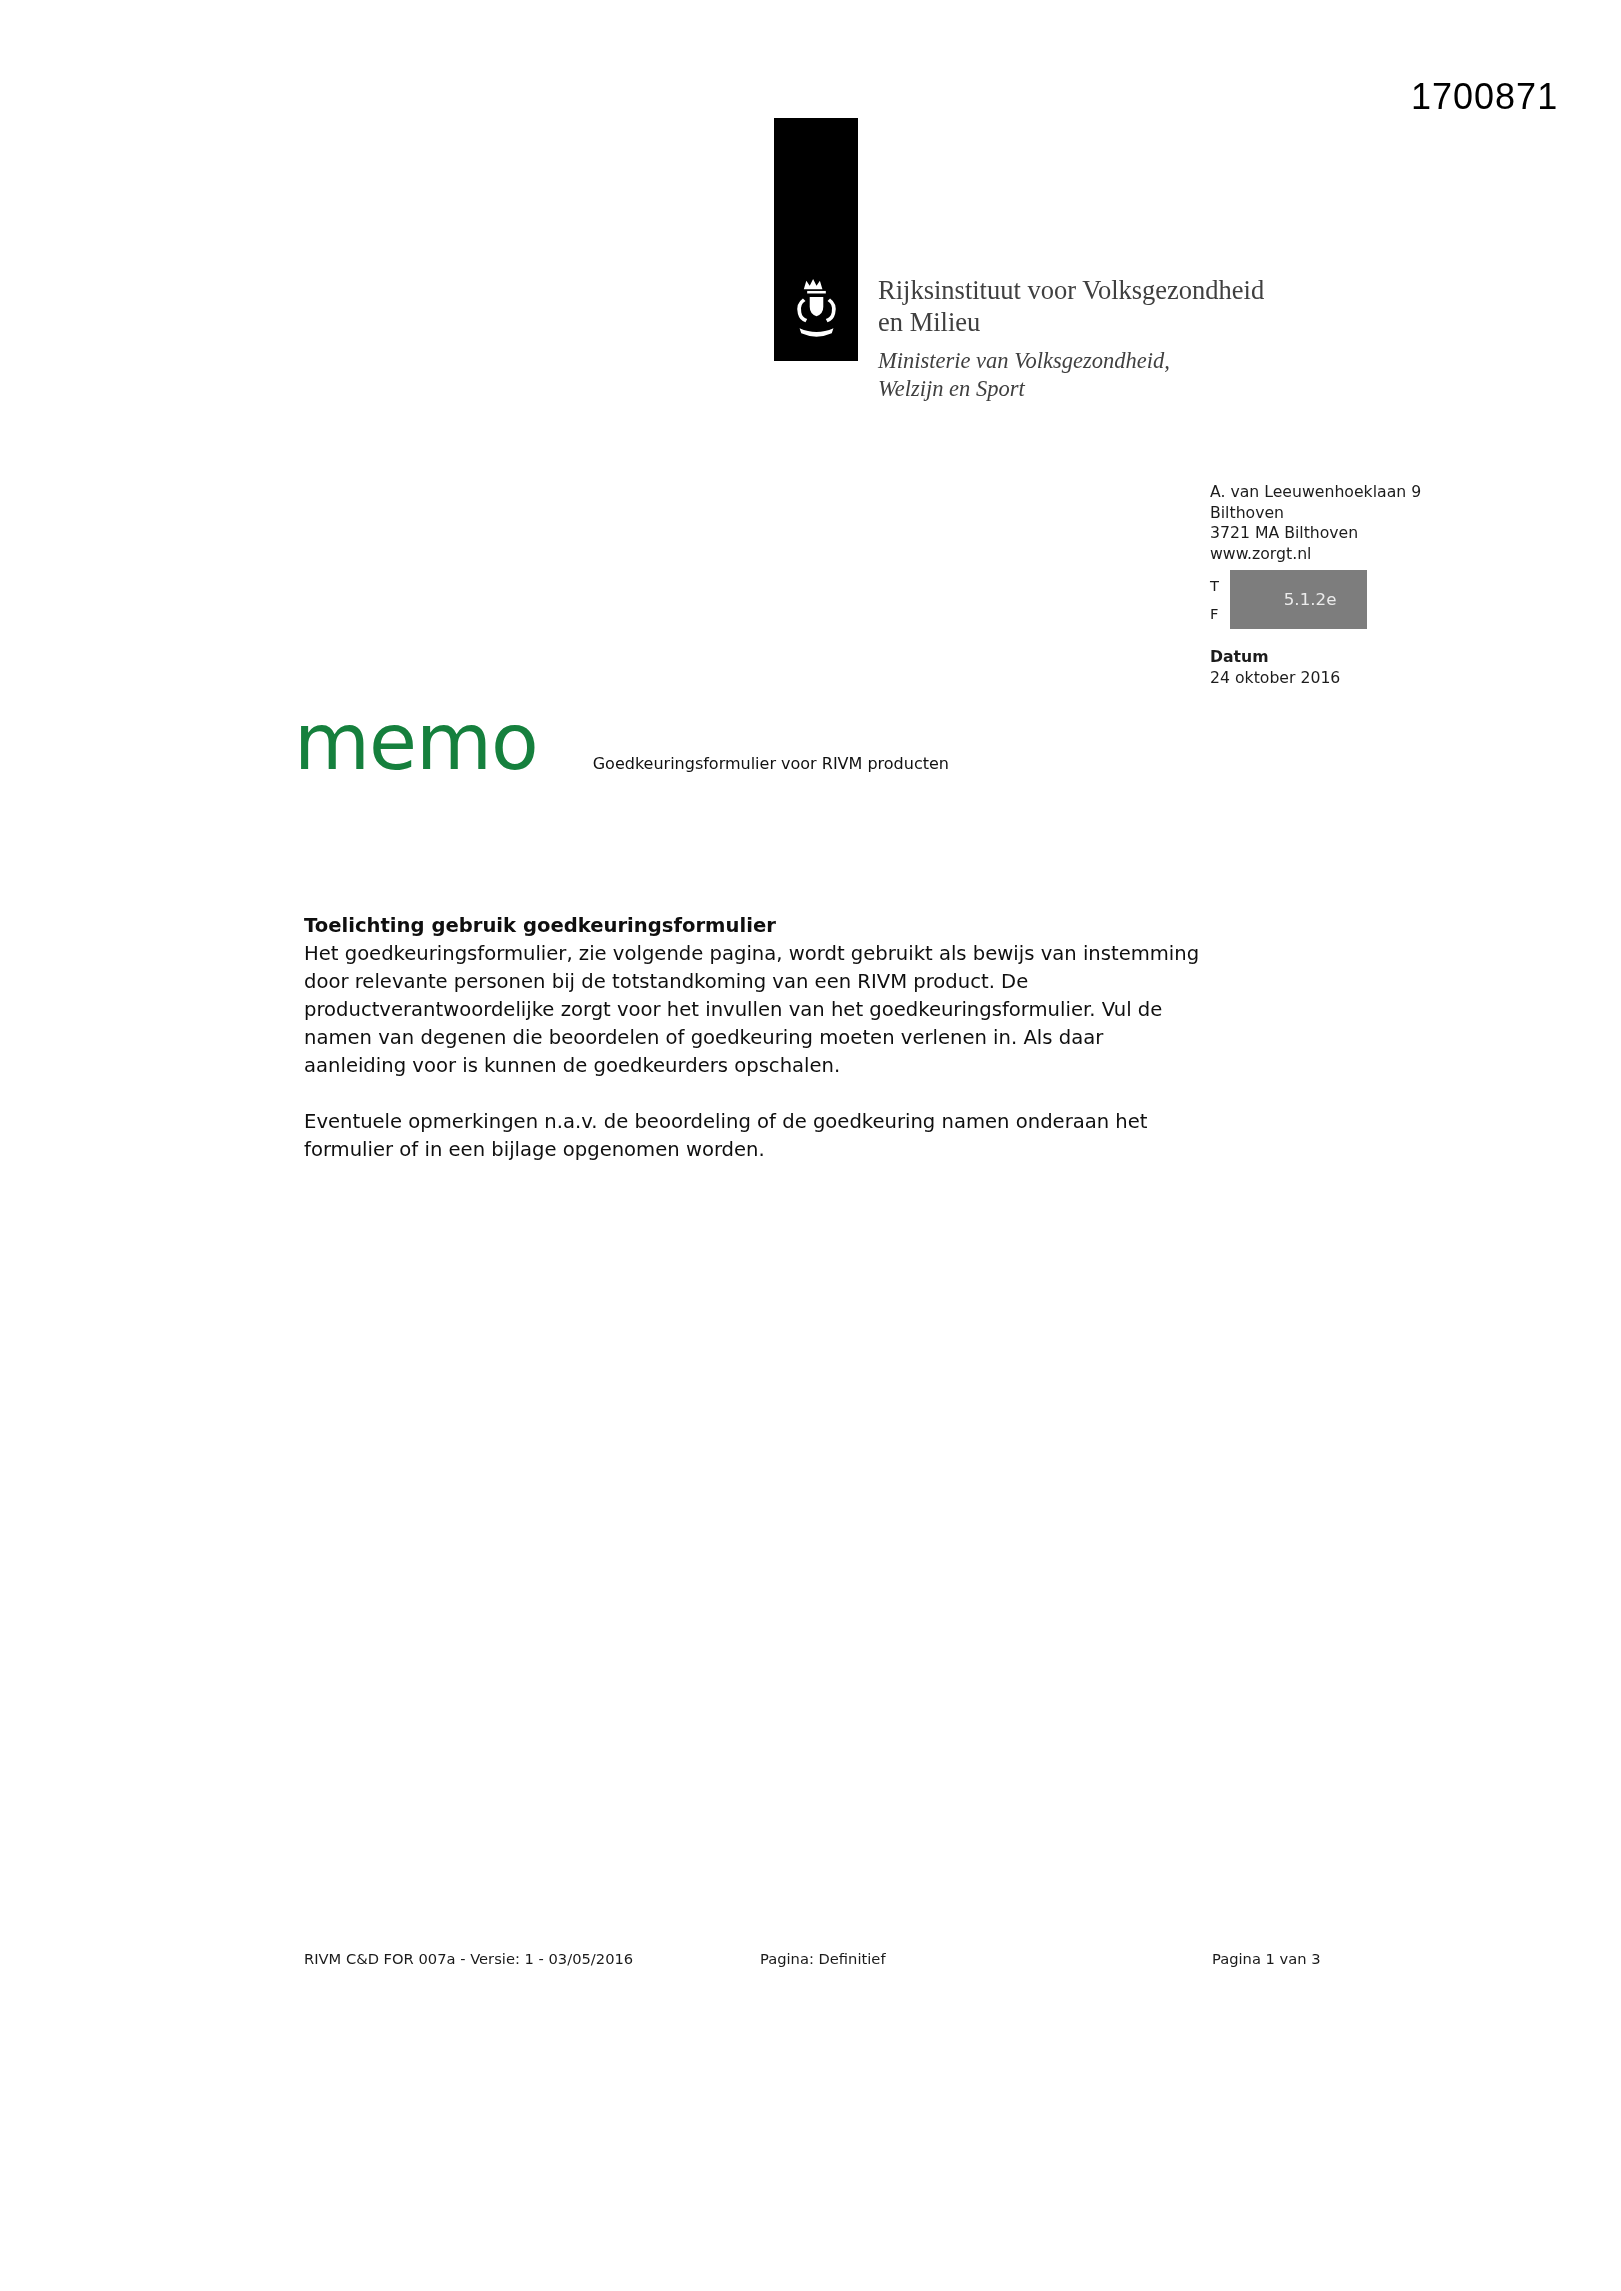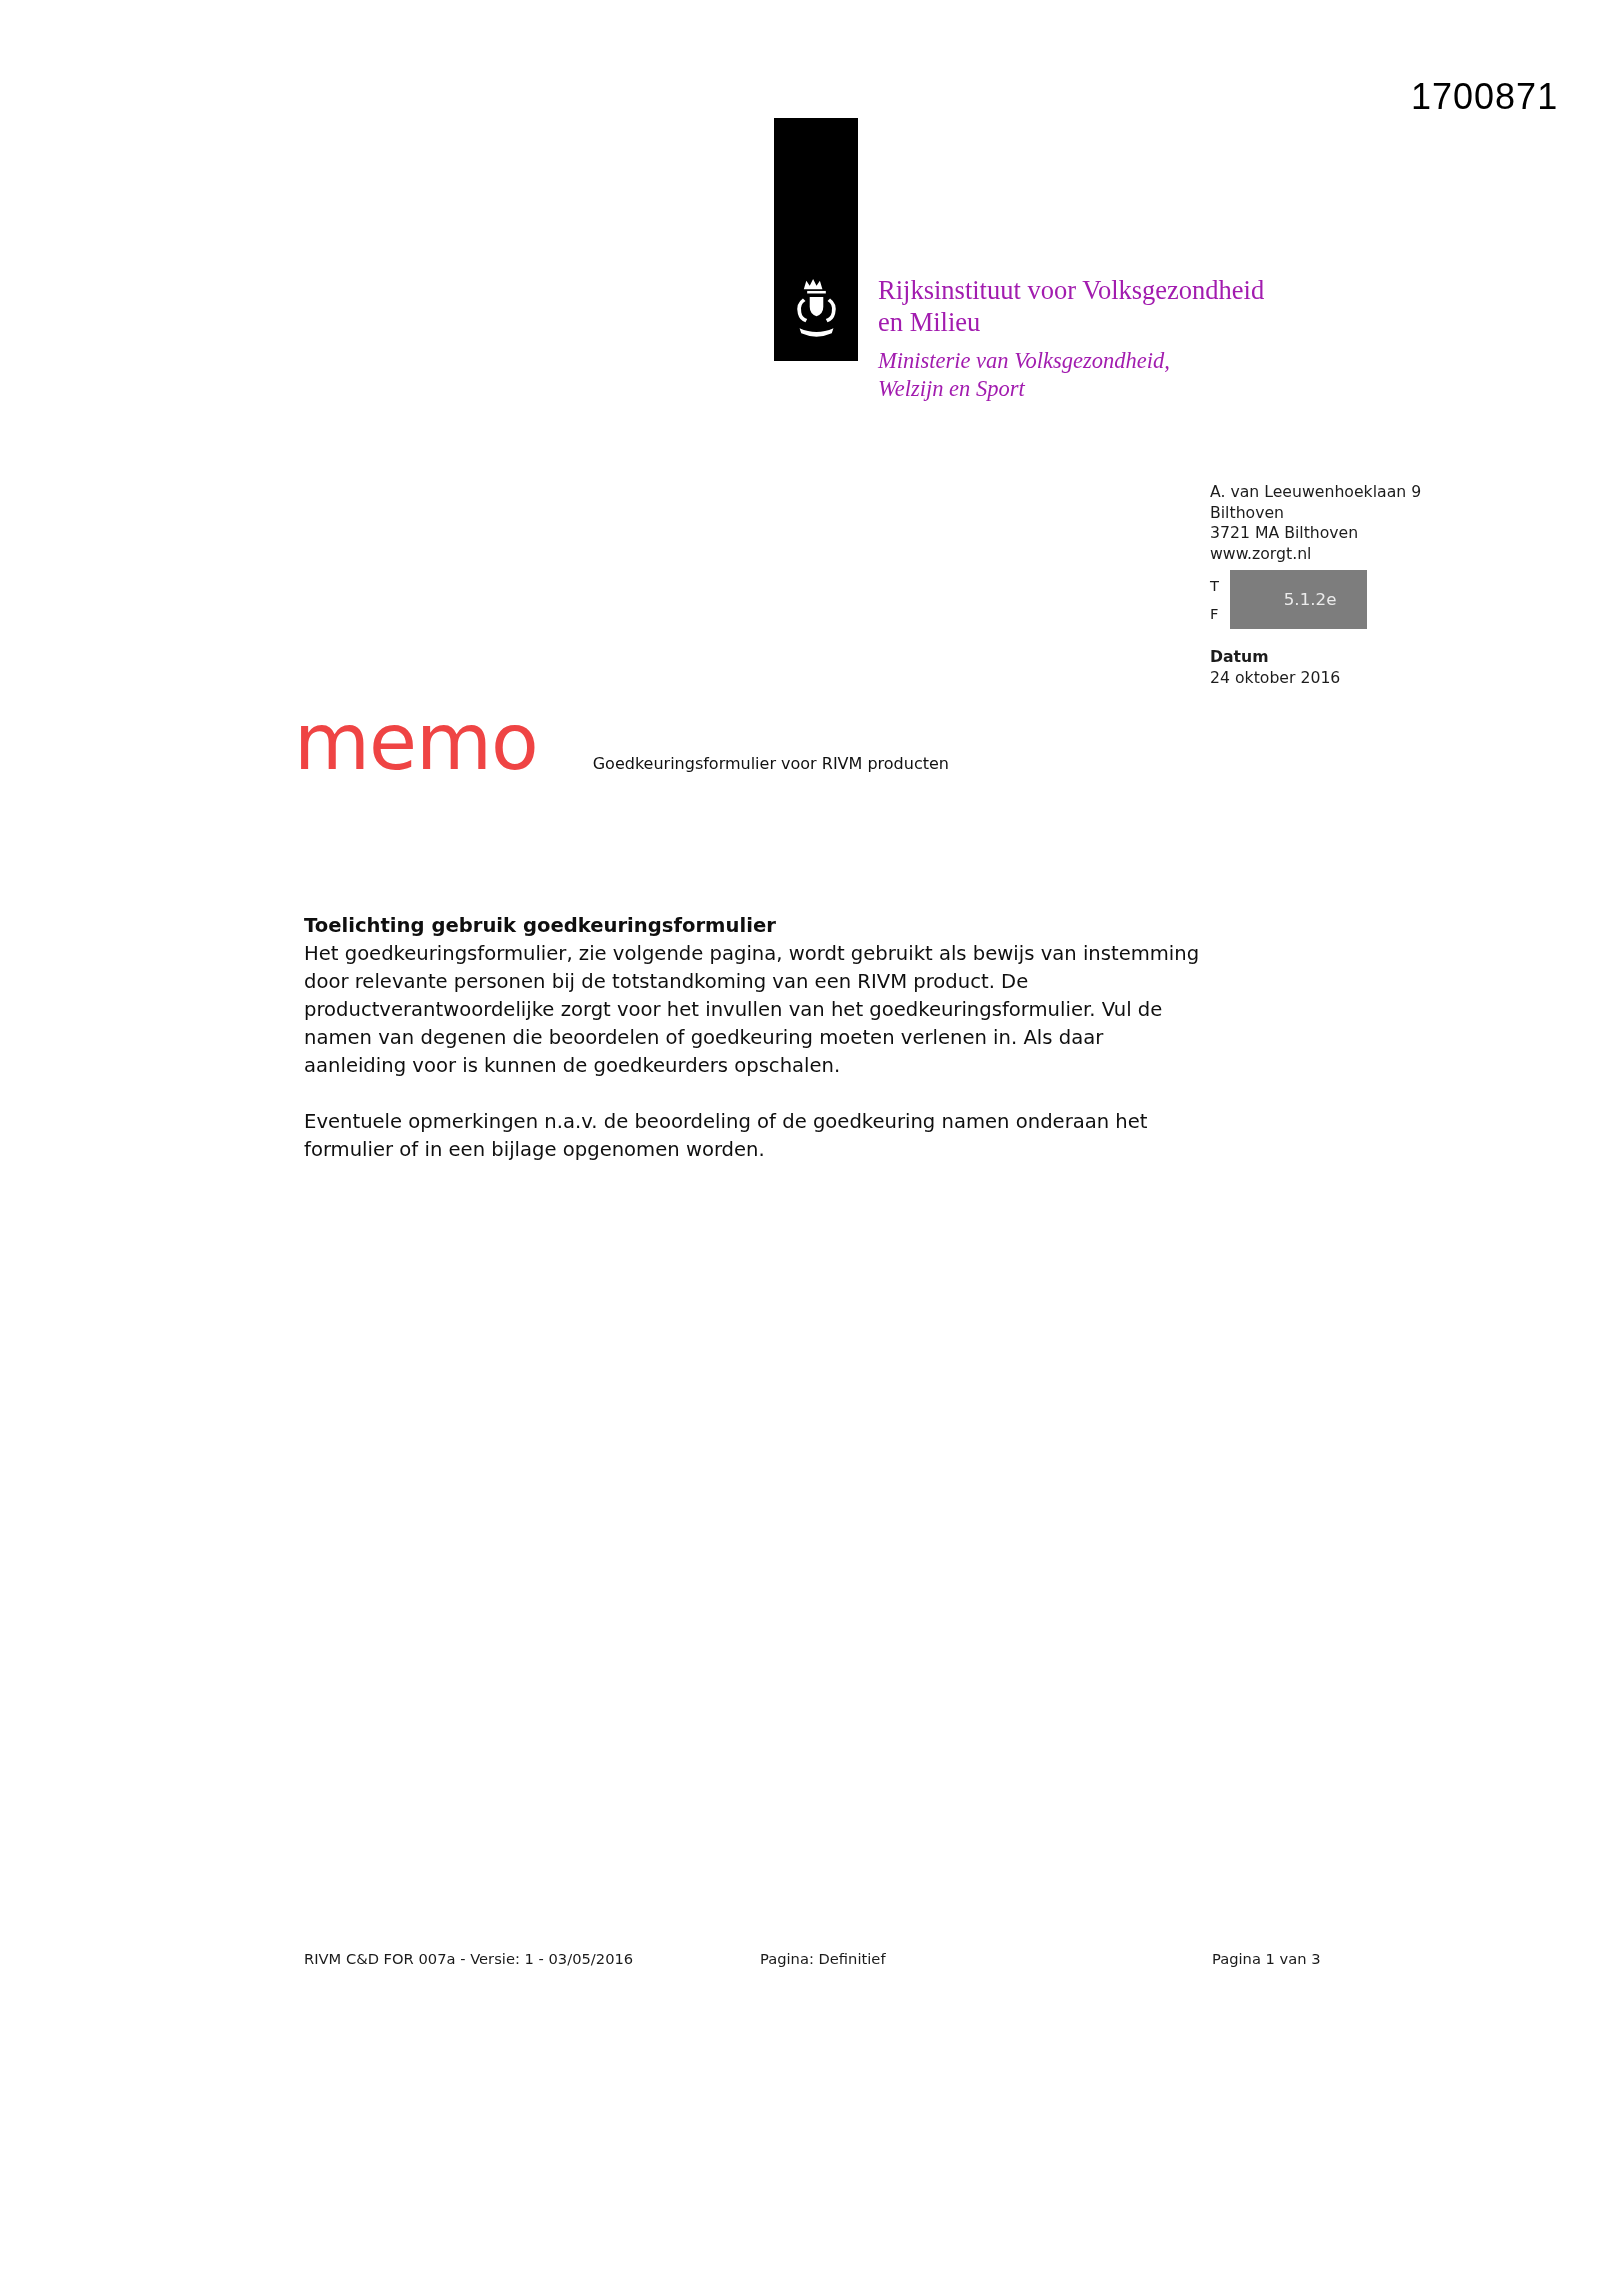--- a/index.html
+++ b/index.html
@@ -23,21 +23,21 @@
   position: absolute; left: 774px; top: 118px;
   width: 84px; height: 243px;
   background: #000000;
   display: flex; align-items: flex-end; justify-content: center;
   padding-bottom: 19.6px;
 }
 .coat { width: 61px; height: 73px; display: block; }
 
 .logo-text {
   position: absolute; left: 878px; top: 274px;
-  font-family: "Liberation Serif", serif; color: #a21caf;
+  font-family: "Liberation Serif", serif; color: #404040;
   white-space: nowrap;
 }
 .org-line { font-size: 26.5px; line-height: 32px; }
 .ministry-line { font-size: 22.5px; line-height: 28px; font-style: italic; }
 .ministry-first { margin-top: 9px; }
 
 .contact {
   position: absolute; left: 1210px; top: 482px; width: 284px;
   font-size: 15.7px; line-height: 20.6px; color: #1c1c1c;
 }
@@ -50,21 +50,21 @@
   display: flex; align-items: center; justify-content: center;
   color: #ececec; font-size: 16.7px; padding-left: 24px;
 }
 .date-label { font-weight: bold; margin-top: 13.7px; }
 
 .memo-row {
   position: absolute; left: 294px; top: 700px;
   display: flex; align-items: baseline; gap: 55px;
   white-space: nowrap;
 }
-.memo-title { font-size: 78px; line-height: 84px; letter-spacing: -1px; color: #ef4444; }
+.memo-title { font-size: 78px; line-height: 84px; letter-spacing: -1px; color: #15803d; }
 .memo-subtitle { font-size: 16px; color: #111111; }
 
 .body-block {
   position: absolute; left: 304px; top: 912px; width: 898px;
   font-size: 19.6px; line-height: 28px; color: #0f0f0f;
 }
 .body-heading { font-weight: bold; }
 .para { margin: 0; }
 .para-gap { height: 28px; }
 

